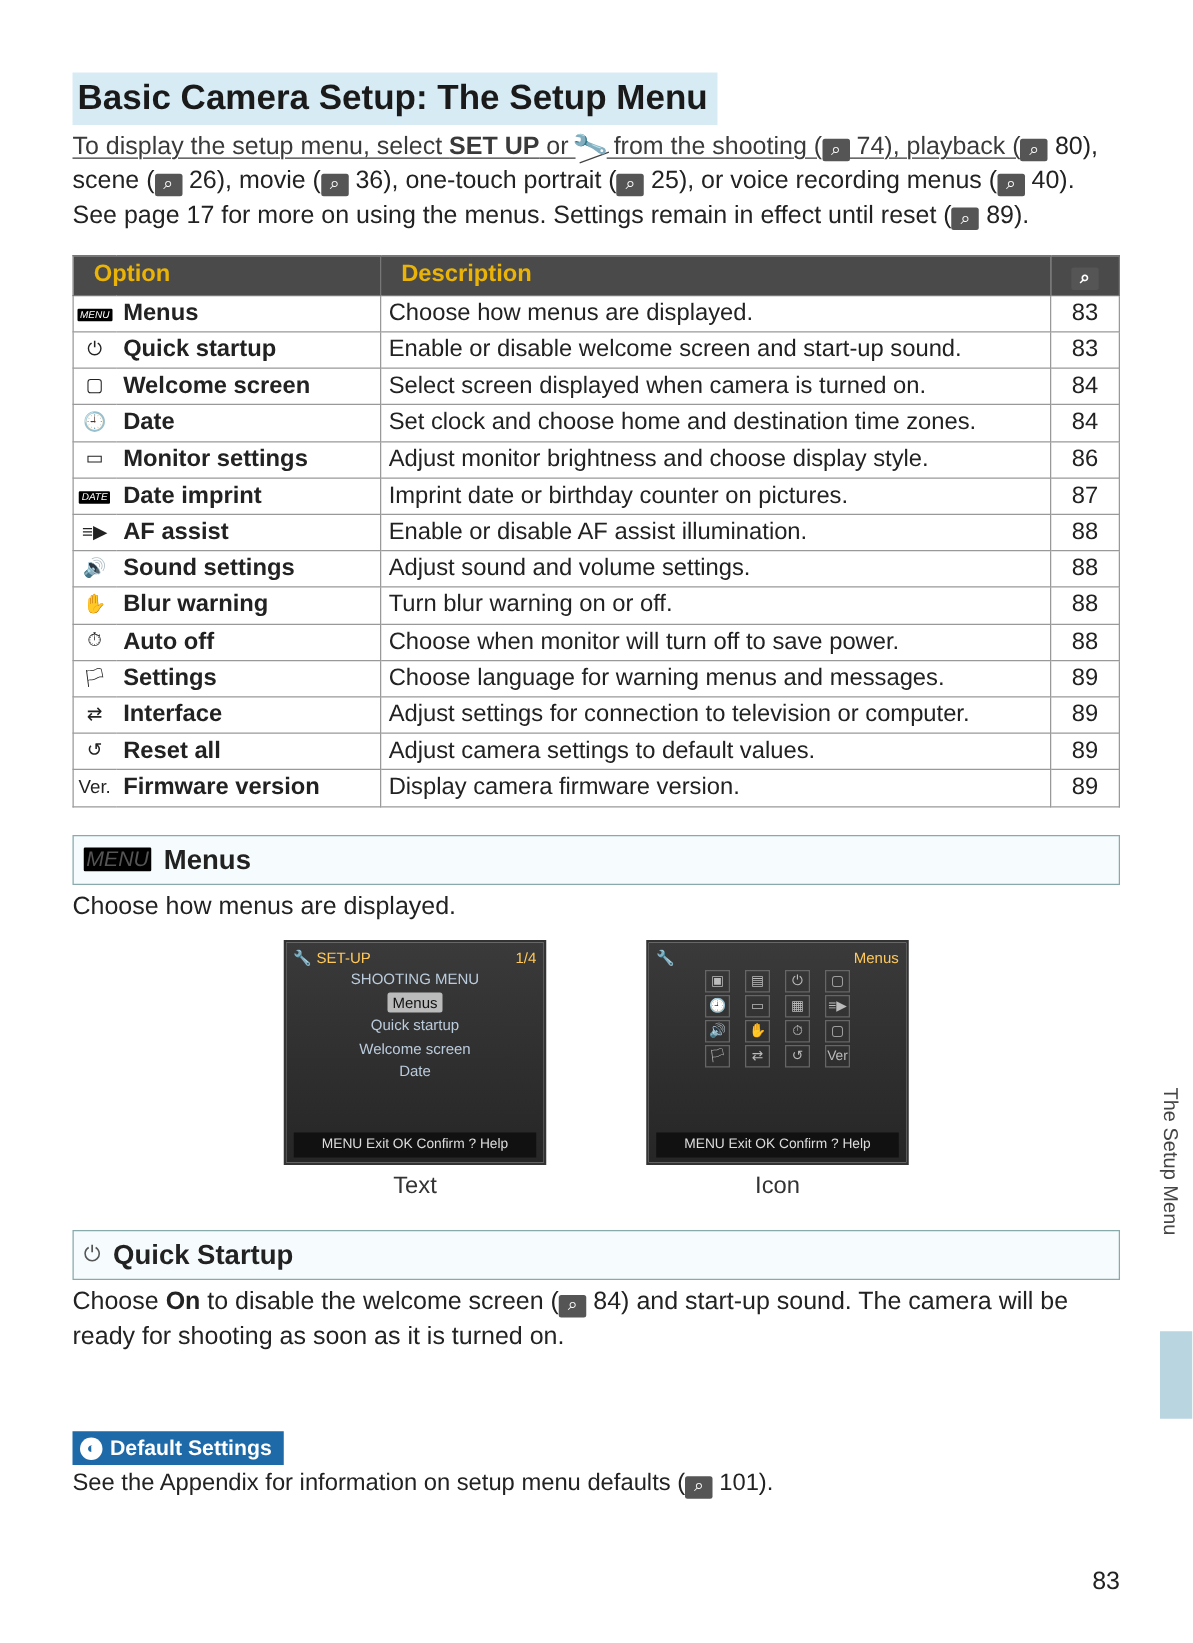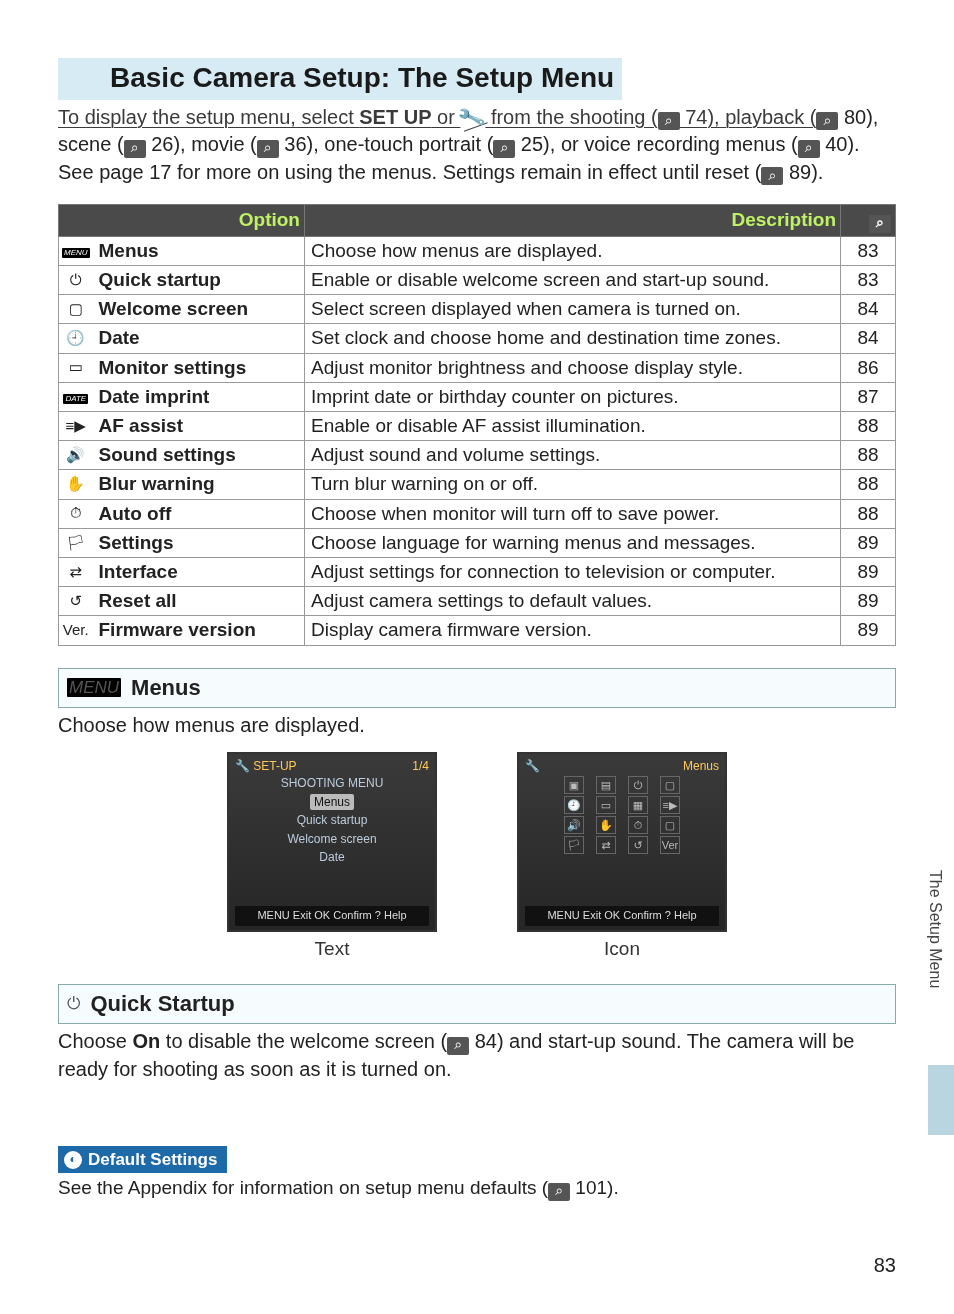--- a/index.html
+++ b/index.html
@@ -13,37 +13,37 @@
     position: relative;
     padding: 58px 58px 40px 58px;
     line-height: 1.38;
   }
   .title-bar {
     display: inline-block;
     background: #d7ebf5;
     padding: 1px 8px 2px 4px;
     margin-bottom: 2px;
   }
-  .title-bar h1 { font-size: 28px; font-weight: 700; color:#1a1a1a;margin-left:48px; }
+  .title-bar h1 { font-size: 28px; font-weight: 700; color:#1a1a1a; }
   .intro { margin-top: 2px; }
   .u { text-decoration: underline; text-decoration-thickness:1px; text-underline-offset:3px; color:#3a3a3a;}
   .pgicon {
     display:inline-flex; align-items:center; justify-content:center;
     width:22px; height:18px; background:#555; color:#fff;
     border-radius:2px; font-size:12px; vertical-align:-2px;
     position:relative;
   }
   .pgicon::after{ content:"⌕"; font-size:14px; position:relative; top:-1px;}
   .wrench { display:inline-block; transform:rotate(-20deg); font-weight:bold; color:#444;}
   table.opt {
     width:100%; border-collapse:collapse; margin-top:18px; font-size:19px;
   }
   table.opt th {
-    background:#4a4a4a; color:#bef264; font-weight:700;
-    border:1px solid #777; padding:2px 4px; text-align:right;
+    background:#4a4a4a; color:#eab308; font-weight:700;
+    border:1px solid #777; padding:2px 16px; text-align:left;
   }
   table.opt th:first-child { width:225px; }
   table.opt th:last-child { width:55px; }
   table.opt td {
     border:1px solid #999; padding:1px 6px; vertical-align:middle;
     background:#fff; color:#222;
   }
   table.opt td.iconcell {
     width:34px; text-align:center; padding:0; border-right:none;
     font-size:15px; color:#222;

